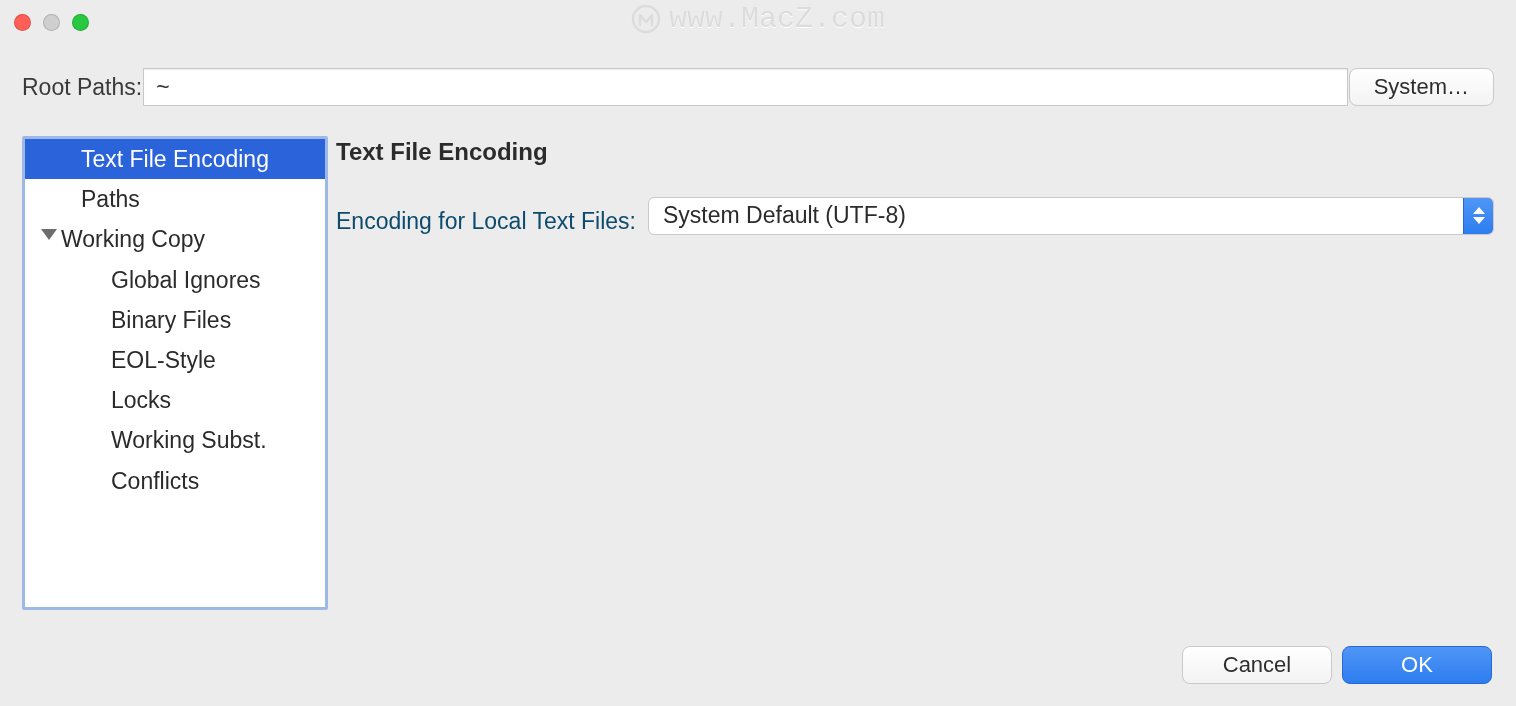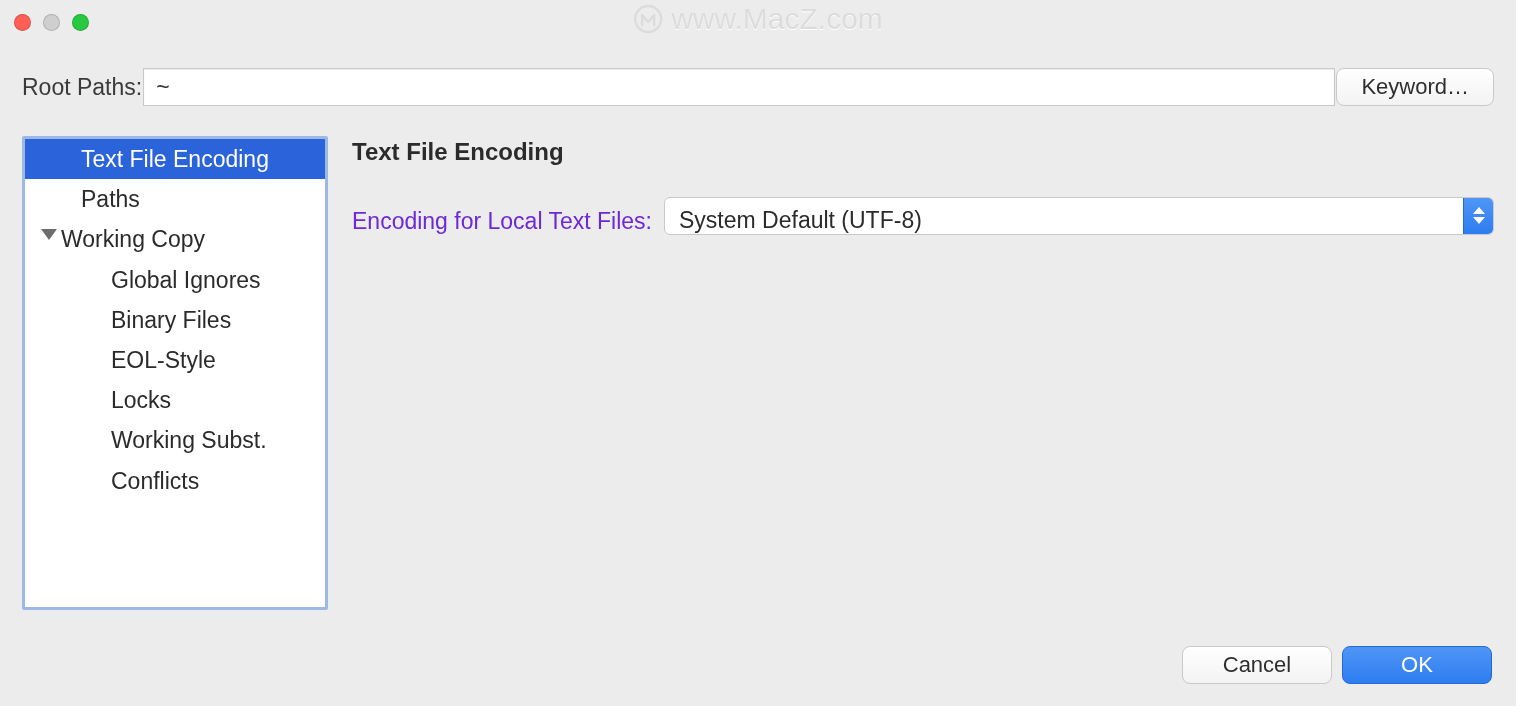--- a/index.html
+++ b/index.html
@@ -33,21 +33,21 @@
   .tl.yellow { background:#d0cfcf; }
   .tl.green  { background:#28c840; }
   .watermark {
     position:absolute;
     left:50%;
     transform:translateX(-50%);
     top:2px;
     display:flex;
     align-items:center;
     gap:8px;
-    font-family: Liberation Sans, sans-serif;
+    font-family: Liberation Mono, monospace;
     font-size:30px;
     color:#dcdcdc;
     text-shadow:0 1px 0 #fff;
     user-select:none;
     pointer-events:none;
   }
   .watermark svg { display:block; }
   
   .rootpaths-row {
     display:flex;
@@ -88,21 +88,21 @@
   .btn.primary {
     background:linear-gradient(#4f96f6,#2d7df0);
     border:1px solid #2469d6;
     color:#fff;
   }
   
   .main {
     flex:1;
     display:flex;
     padding:22px;
-    gap:24px;
+    gap:8px;
   }
   
   .sidebar {
     width:306px;
     background:#fff;
     border:3px solid #9cb9e6;
     border-radius:2px;
     overflow:hidden;
     display:flex;
     flex-direction:column;
@@ -135,28 +135,28 @@
     margin-bottom:30px;
     color:#2b2b2b;
   }
   .form-row {
     display:flex;
     align-items:center;
     gap:12px;
   }
   .form-label {
     font-size:23px;
-    color:#6d28d9;
+    color:#0c4a6e;
     margin-top:12px;
   }
   .select {
     flex:1;
     height:38px;
     display:flex;
-    align-items:flex-end;
+    align-items:center;
     background:#fff;
     border:1px solid #c9c9c9;
     border-radius:6px;
     overflow:hidden;
     cursor:pointer;
   }
   .select .value {
     flex:1;
     padding:0 14px;
     font-size:23px;
@@ -208,21 +208,21 @@
       <span>www.MacZ.com</span>
     </div>
   </div>
 
   <div class="rootpaths-row">
     <div class="rootpaths-label">Root Paths:</div>
     <div class="rootpaths-field">
       <span>~</span>
     </div>
     <div class="btn">
-      <span>Keyword…</span>
+      <span>System…</span>
     </div>
   </div>
 
   <div class="main">
 
     <div class="sidebar">
       <ul class="tree">
 
         <li class="leaf selected">
           <span>Text File Encoding</span>

